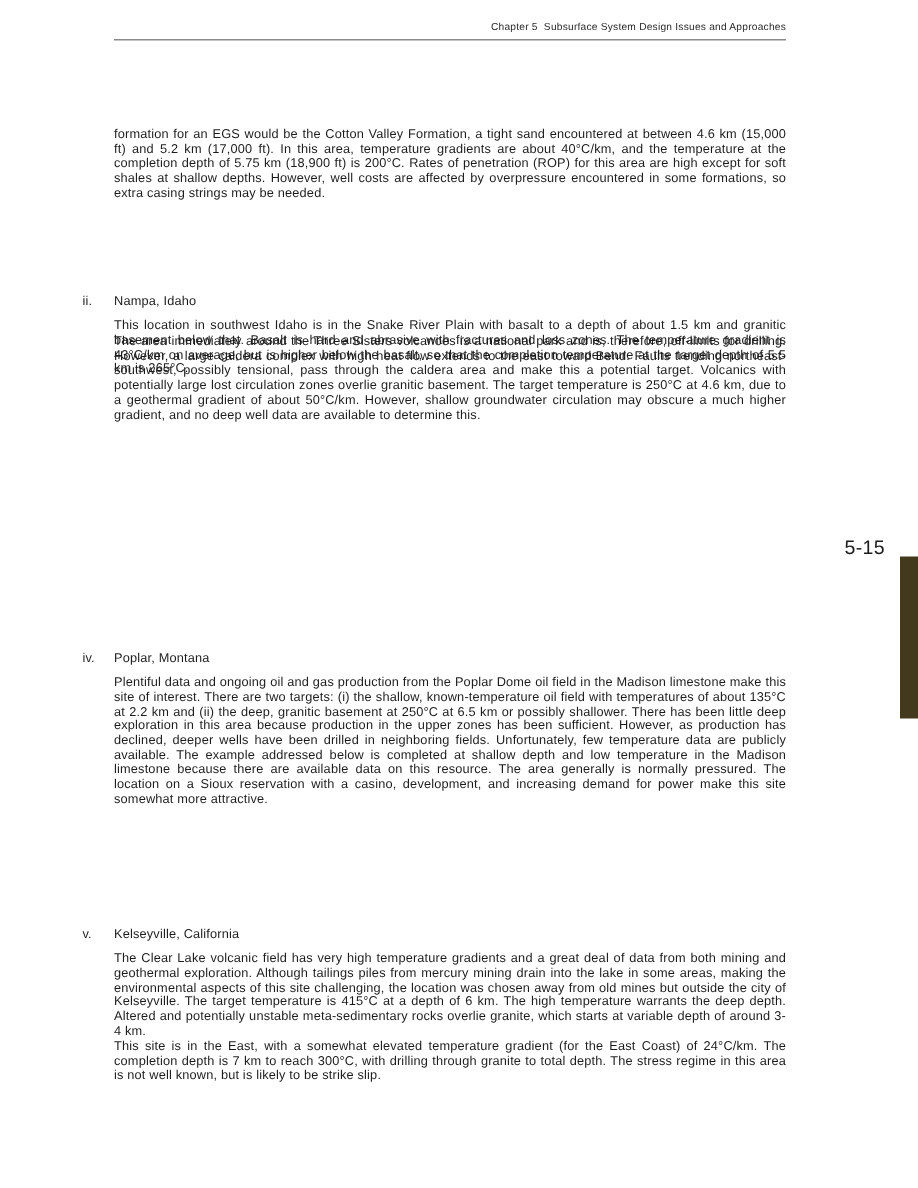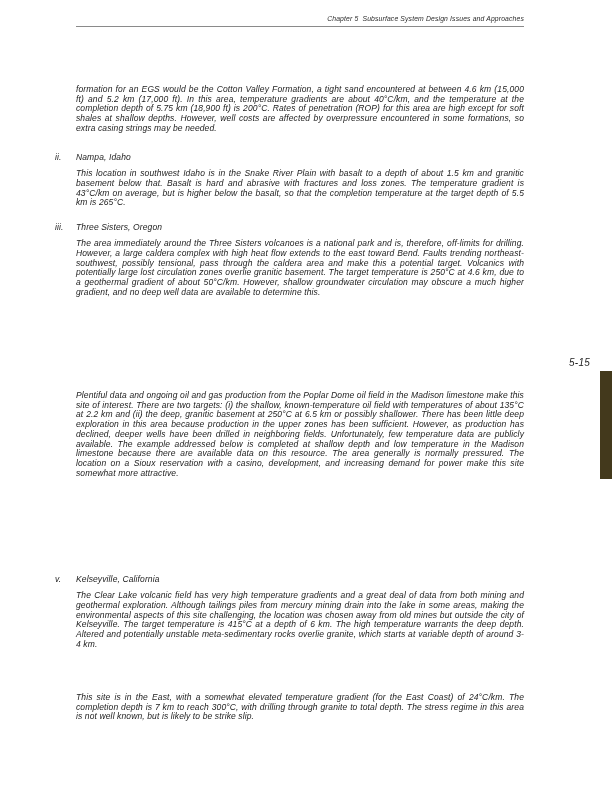--- a/index.html
+++ b/index.html
@@ -1,15 +1,15 @@
 <!DOCTYPE html>
 <html><head>
 <meta charset="utf-8">
 <style>
-  * { box-sizing: border-box; font-style: italic; }
+  * { box-sizing: border-box; }
   html, body { margin: 0; padding: 0; }
   body {
     width: 612px;
     height: 792px;
     background: #ffffff;
     font-family: "Liberation Sans", sans-serif;
   }
   .page {
     position: relative;
     width: 612px;
@@ -54,36 +54,37 @@
     left: 76px;
     width: 448px;
   }
   .section .heading {
     position: relative;
     font-size: 8.5px;
     line-height: 9.7px;
     letter-spacing: 0.12px;
     margin-bottom: 6.5px;
     color: #1c1c1c;
+    margin-top: 43px;
   }
   .section .numeral {
     position: absolute;
     left: -21px;
     top: 0;
   }
   .s0 { top: 153px; }
   .s1 { top: 223px; }
   .s2 { top: 391px; }
   .s3 { top: 575px; }
   .s4 { top: 693px; }
   .page-number {
     position: absolute;
     top: 357px;
     right: 22px;
-    font-size: 10px;
+    font-size: 13px;
     letter-spacing: 0.25px;
     color: #1c1c1c;
   }
   .tab-marker {
     position: absolute;
     top: 371px;
     right: 0;
     width: 12px;
     height: 108px;
     background: #43391c;
@@ -102,28 +103,28 @@
 
   <div class="section s0">
     <div class="heading">
       <span class="numeral">ii.</span>
       <span class="title">Nampa, Idaho</span>
     </div>
     <p class="bodytext">This location in southwest Idaho is in the Snake River Plain with basalt to a depth of about 1.5 km and granitic basement below that. Basalt is hard and abrasive with fractures and loss zones. The temperature gradient is 43°C/km on average, but is higher below the basalt, so that the completion temperature at the target depth of 5.5 km is 265°C.</p>
   </div>
 
   <div class="section s1">
-    <div class="heading">
-      <span class="numeral">iii.</span>
-      <span class="title">Three Sisters, Oregon</span>
-    </div>
     <p class="bodytext">The area immediately around the Three Sisters volcanoes is a national park and is, therefore, off-limits for drilling. However, a large caldera complex with high heat flow extends to the east toward Bend. Faults trending northeast-southwest, possibly tensional, pass through the caldera area and make this a potential target. Volcanics with potentially large lost circulation zones overlie granitic basement. The target temperature is 250°C at 4.6 km, due to a geothermal gradient of about 50°C/km. However, shallow groundwater circulation may obscure a much higher gradient, and no deep well data are available to determine this.</p>
   </div>
 
   <div class="section s2">
+    <div class="heading">
+      <span class="numeral">iv.</span>
+      <span class="title">Poplar, Montana</span>
+    </div>
     <p class="bodytext">Plentiful data and ongoing oil and gas production from the Poplar Dome oil field in the Madison limestone make this site of interest. There are two targets: (i) the shallow, known-temperature oil field with temperatures of about 135°C at 2.2 km and (ii) the deep, granitic basement at 250°C at 6.5 km or possibly shallower. There has been little deep exploration in this area because production in the upper zones has been sufficient. However, as production has declined, deeper wells have been drilled in neighboring fields. Unfortunately, few temperature data are publicly available. The example addressed below is completed at shallow depth and low temperature in the Madison limestone because there are available data on this resource. The area generally is normally pressured. The location on a Sioux reservation with a casino, development, and increasing demand for power make this site somewhat more attractive.</p>
   </div>
 
   <div class="section s3">
     <div class="heading">
       <span class="numeral">v.</span>
       <span class="title">Kelseyville, California</span>
     </div>
     <p class="bodytext">The Clear Lake volcanic field has very high temperature gradients and a great deal of data from both mining and geothermal exploration. Although tailings piles from mercury mining drain into the lake in some areas, making the environmental aspects of this site challenging, the location was chosen away from old mines but outside the city of Kelseyville. The target temperature is 415°C at a depth of 6 km. The high temperature warrants the deep depth. Altered and potentially unstable meta-sedimentary rocks overlie granite, which starts at variable depth of around 3-4 km.</p>
   </div>

